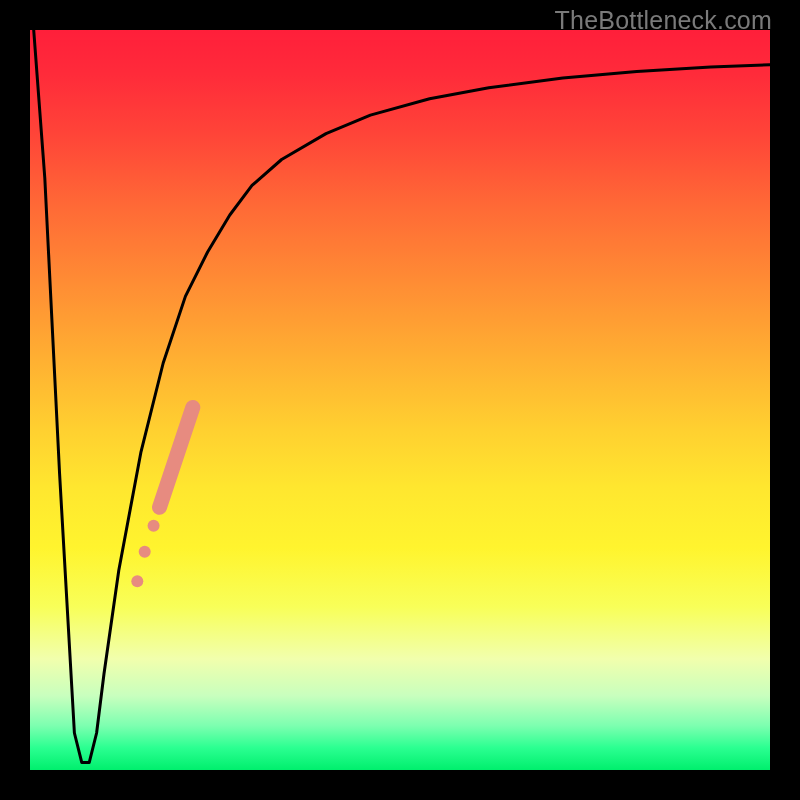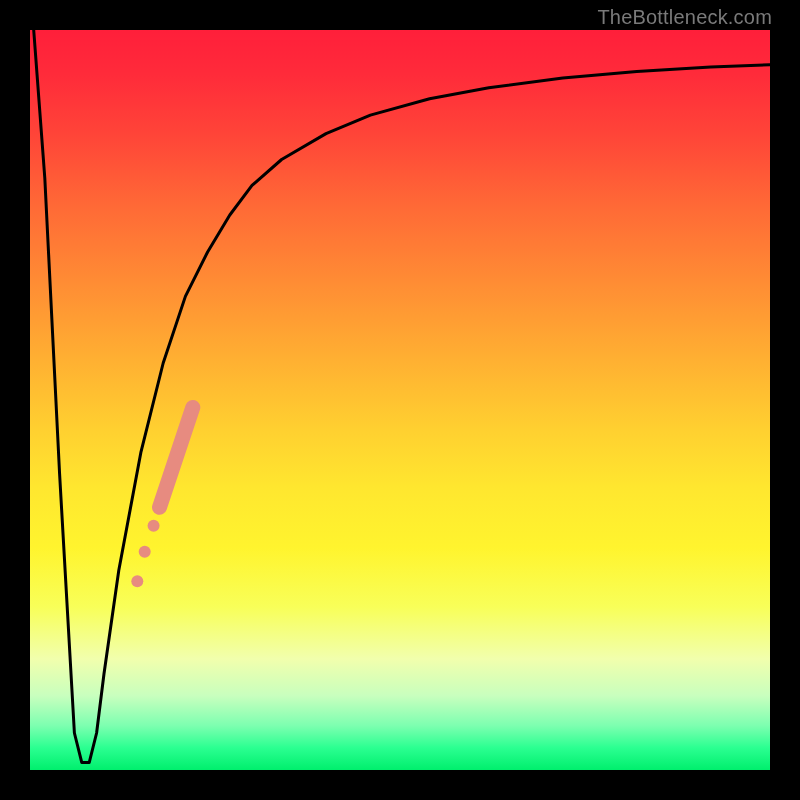--- a/index.html
+++ b/index.html
@@ -39,21 +39,21 @@
       #7dffb0 94%,
       #2bff91 97%,
       #00ef6d 100%
     );
   }
   .watermark {
     position: absolute;
     top: 6px;
     right: 28px;
     color: #7a7a7a;
-    font-size: 20px;
+    font-size: 25px;
     letter-spacing: 0.2px;
   }
   svg.curve {
     position: absolute;
     left: 30px;
     top: 30px;
     width: 740px;
     height: 740px;
     overflow: visible;
   }

